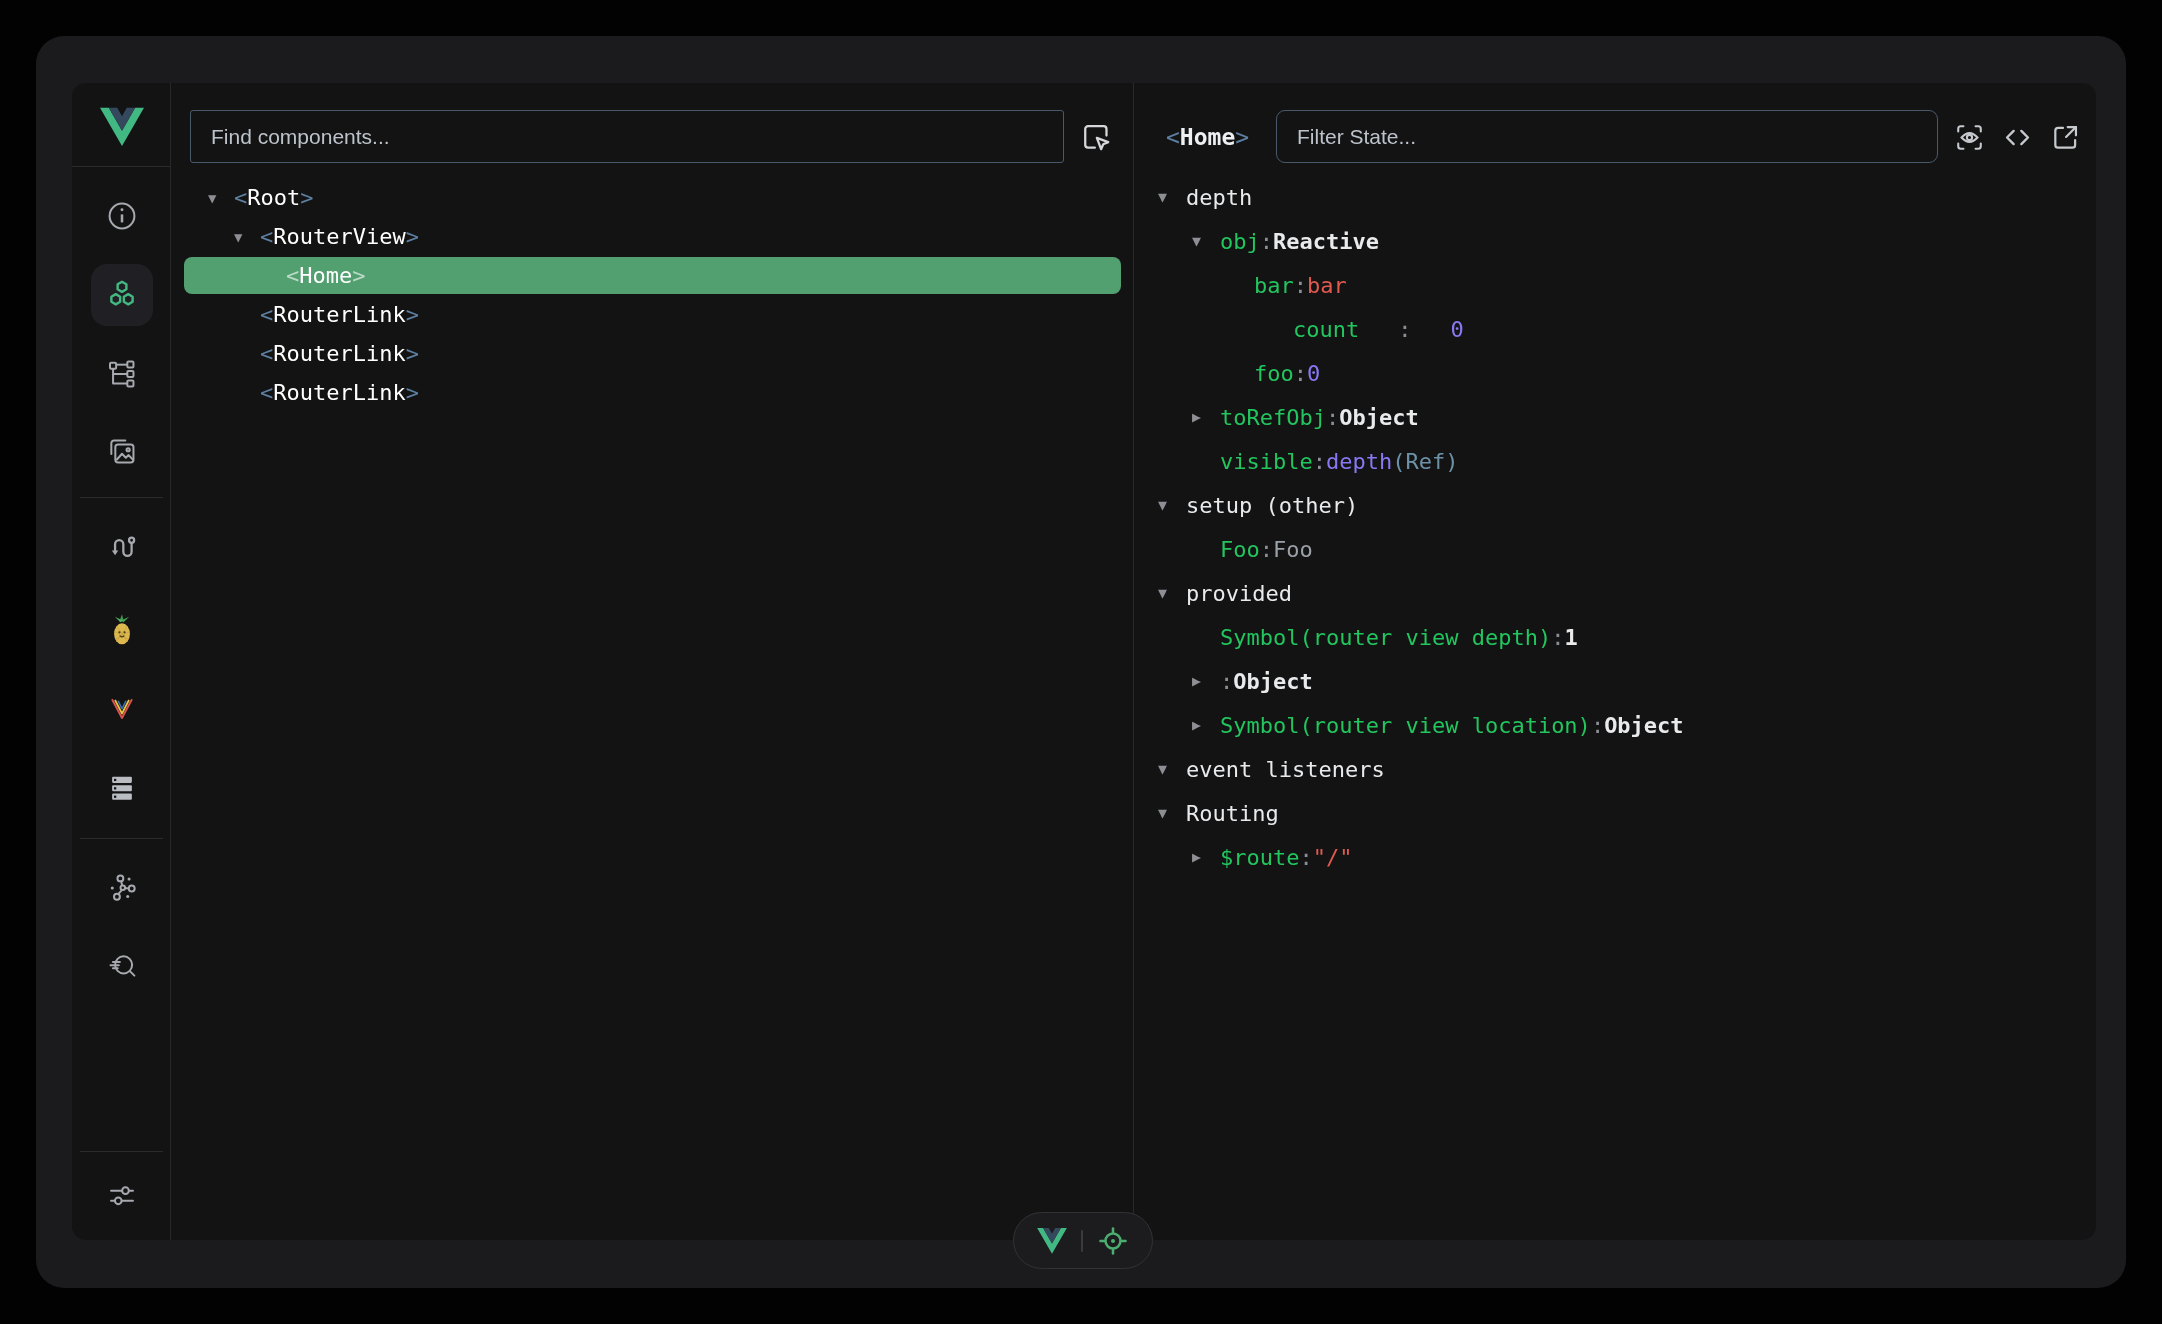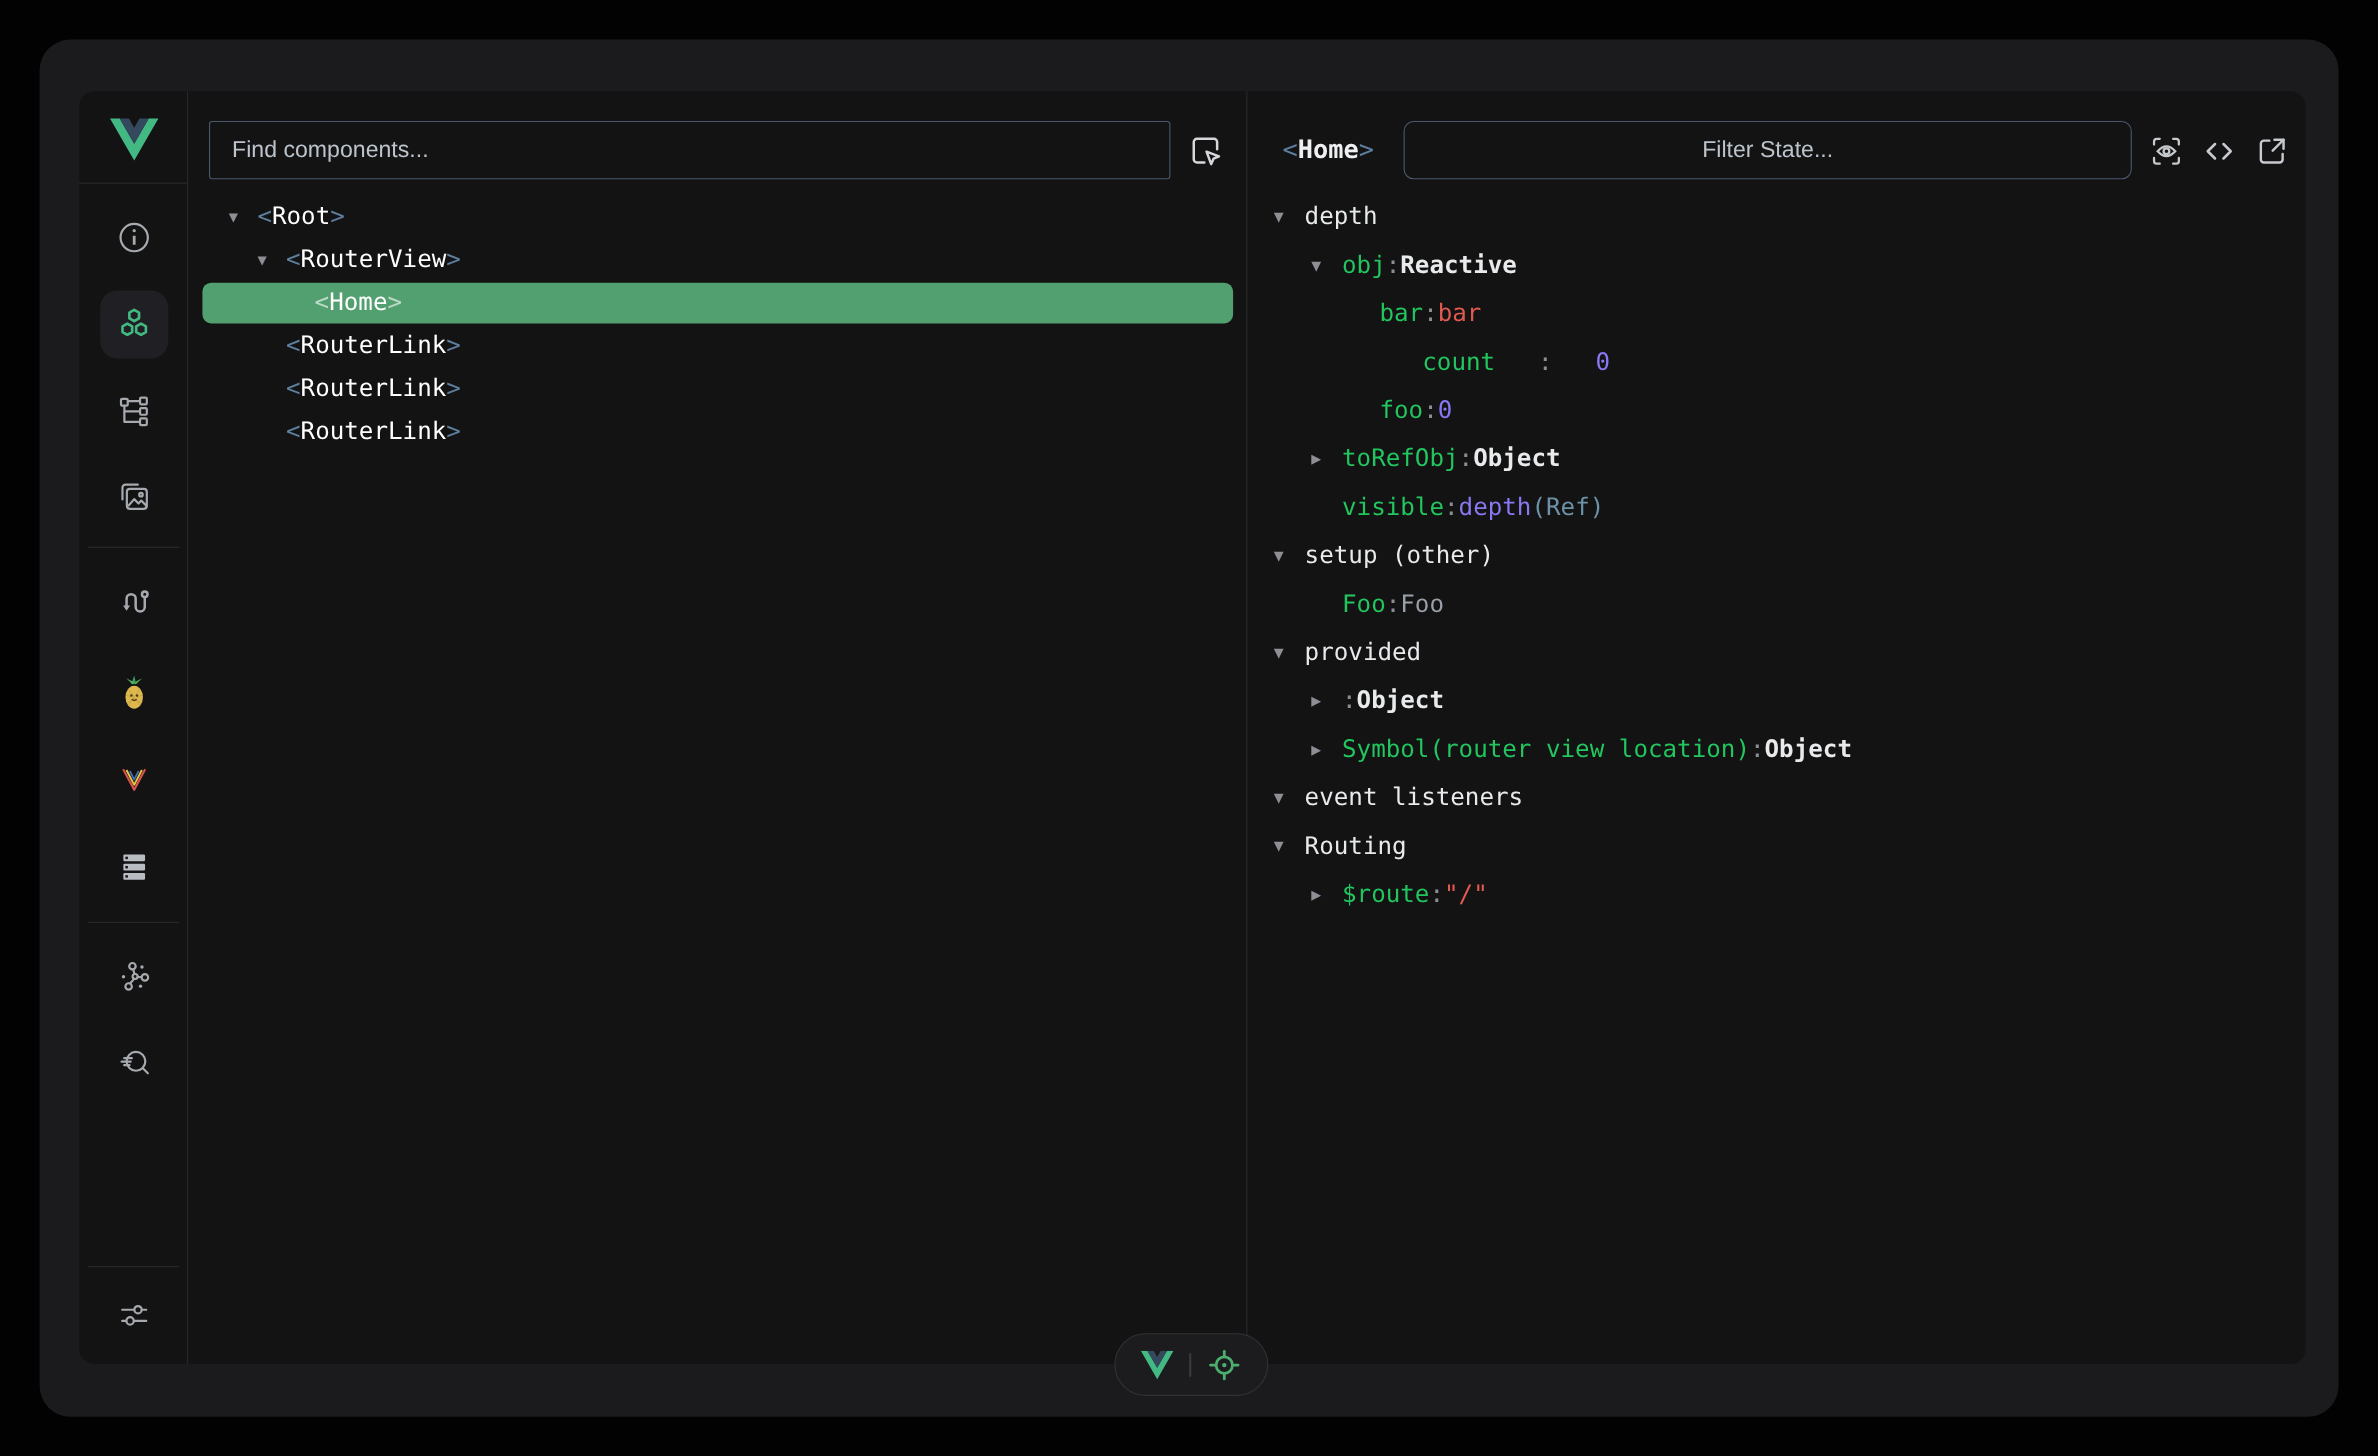--- a/index.html
+++ b/index.html
@@ -69,21 +69,20 @@
     position:absolute; left:32px; top:0; height:53px; display:flex; align-items:center;
     font-family:"DejaVu Sans Mono", monospace; font-size:23px; font-weight:700; color:#edeff1;
   }
   .comp-tag::before { content:"<"; color:#5d7fa0; font-weight:500; }
   .comp-tag::after  { content:">"; color:#5d7fa0; font-weight:500; }
   .filter-box {
     position:absolute; left:142px; top:0; width:662px; height:53px;
     border:1.5px solid #49596c; border-radius:9px; background:transparent;
     color:#e8eaec; font-size:21px; padding:0 20px; outline:none;
     font-family:"Liberation Sans", sans-serif;
-    text-align:center;
   }
   .filter-box::placeholder { color:#bcc3ca; opacity:1; }
   .hdr-btn { position:absolute; top:8px; width:38px; height:38px; display:flex; align-items:center; justify-content:center; cursor:pointer; }
 
   .state-list { position:absolute; left:0; top:92px; width:100%; }
   .srow {
     height:44px; display:flex; align-items:center;
     font-family:"DejaVu Sans Mono", monospace; font-size:22px;
   }
   .srow .sarrow { width:28px; font-size:15px; color:#8d8f94; flex:none; }
@@ -374,20 +373,26 @@
             </div>
             <div class="srow" style="padding-left: 58px;">
               <span class="sarrow"></span>
               <span class="skey">Foo</span>
               <span class="colon"></span>
               <span class="sval plain">Foo</span>
             </div>
             <div class="srow" style="padding-left: 24px;">
               <span class="sarrow">▼</span>
               <span class="sec-label">provided</span>
+            </div>
+            <div class="srow" style="padding-left: 58px;">
+              <span class="sarrow"></span>
+              <span class="skey">Symbol(router view depth)</span>
+              <span class="colon"></span>
+              <span class="sval type">1</span>
             </div>
             <div class="srow" style="padding-left: 58px;">
               <span class="sarrow">▶</span>
               <span class="colon"></span>
               <span class="sval type">Object</span>
             </div>
             <div class="srow" style="padding-left: 58px;">
               <span class="sarrow">▶</span>
               <span class="skey">Symbol(router view location)</span>
               <span class="colon"></span>

